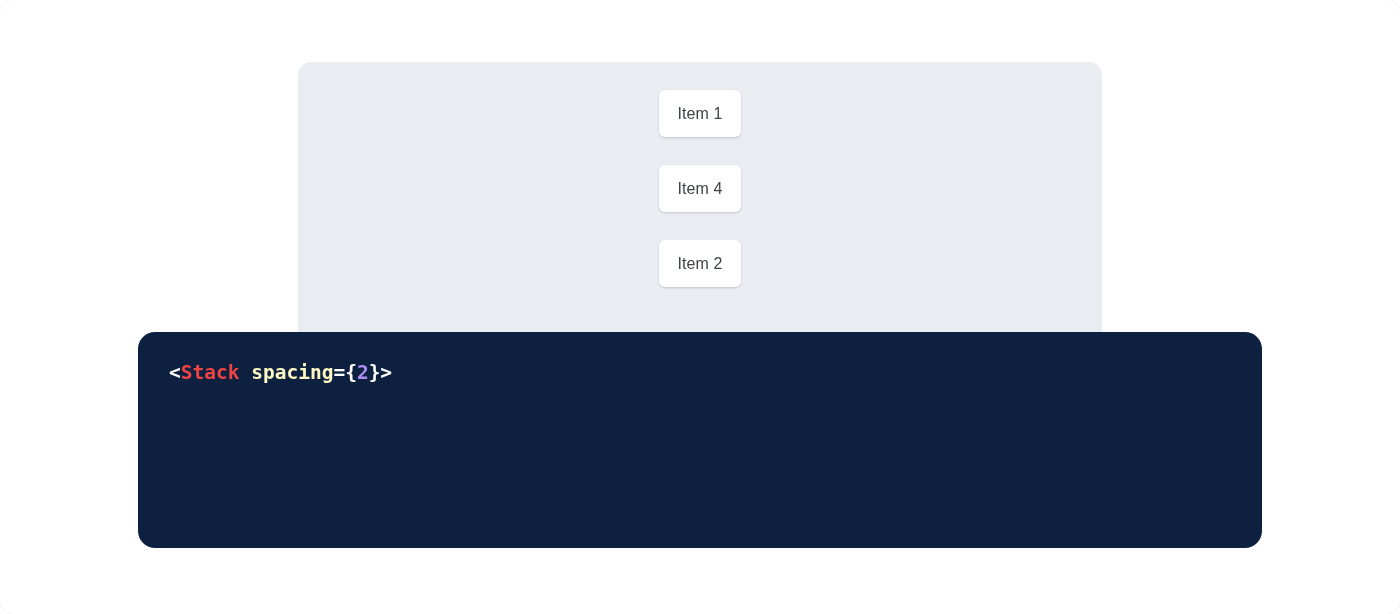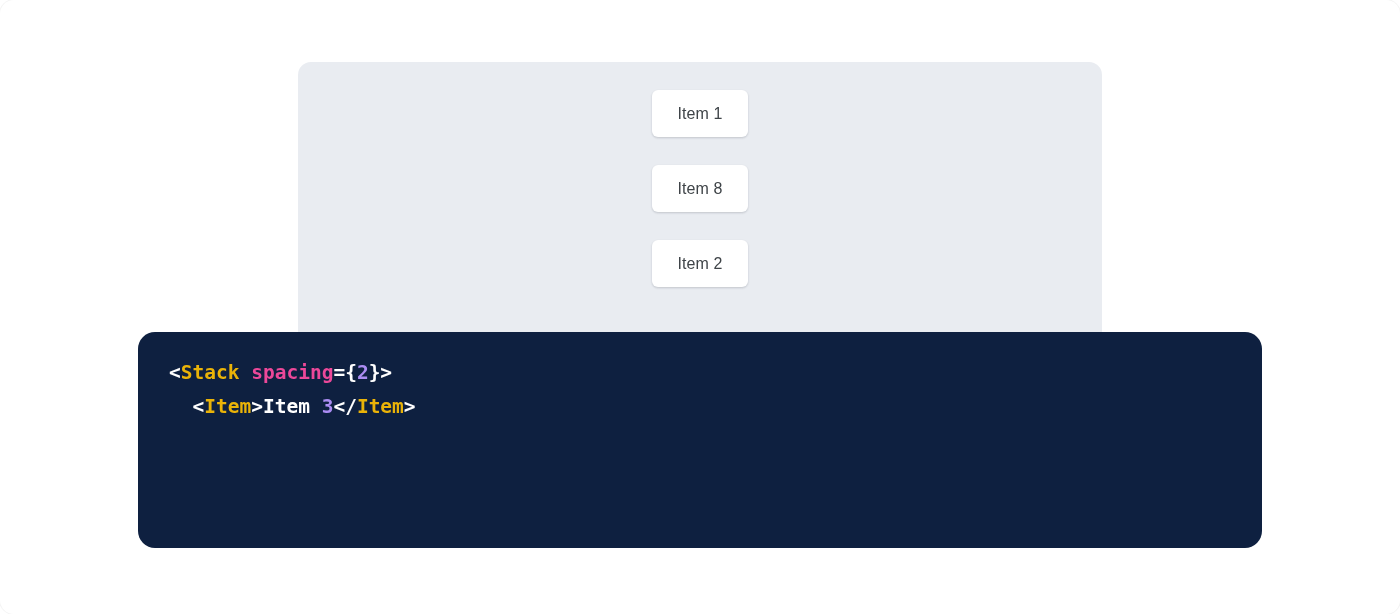--- a/index.html
+++ b/index.html
@@ -45,21 +45,21 @@
     left: 0;
     top: 28px;
     width: 100%;
     display: flex;
     flex-direction: column;
     align-items: center;
     gap: 28px;
   }
 
   .stack-item {
-    width: 96px;
+    width: 82px;
     height: 47px;
     background: #ffffff;
     border-radius: 6px;
     box-shadow: 0 1px 2px rgba(16,24,40,0.10), 0 1px 3px rgba(16,24,40,0.08);
     display: flex;
     align-items: center;
     justify-content: center;
     font-size: 16px;
     color: #3f4448;
     font-family: "Liberation Sans", sans-serif;
@@ -88,43 +88,42 @@
     line-height: 33.6px;
     white-space: pre;
     color: #ffffff;
     font-weight: 700;
     letter-spacing: 0px;
   }
 
   .code-line { display: block; }
 
   .tok-punct { color: #ffffff; }
-  .tok-tag   { color: #eab308; }
-  .tok-attr  { color: #ec4899; }
+  .tok-tag   { color: #ef4444; }
+  .tok-attr  { color: #fef9c3; }
   .tok-num   { color: #ab8cf2; }
   .tok-text  { color: #ffffff; }
 </style>
 </head>
 <body>
 
 <div class="page-frame">
 
   <div class="demo-surface">
     <div class="stack-demo" id="stack-container">
         <div class="stack-item">
           <span>Item 1</span>
         </div>
         <div class="stack-item">
-          <span>Item 8</span>
+          <span>Item 4</span>
         </div>
         <div class="stack-item">
           <span>Item 2</span>
         </div>
       </div>
   </div>
 
   <div class="code-panel">
     <pre class="code-block" id="code-block"><span class="code-line"><span class="tok-punct">&lt;</span><span class="tok-tag">Stack</span><span class="tok-punct"> </span><span class="tok-attr">spacing</span><span class="tok-punct">={</span><span class="tok-num">2</span><span class="tok-punct">}&gt;</span>
-</span><span class="code-line"><span>  </span><span class="tok-punct">&lt;</span><span class="tok-tag">Item</span><span class="tok-punct">&gt;</span><span class="tok-text">Item </span><span class="tok-num">3</span><span class="tok-punct">&lt;/</span><span class="tok-tag">Item</span><span class="tok-punct">&gt;</span>
 </span></pre>
   </div>
 
 </div>
 
 </body></html>

